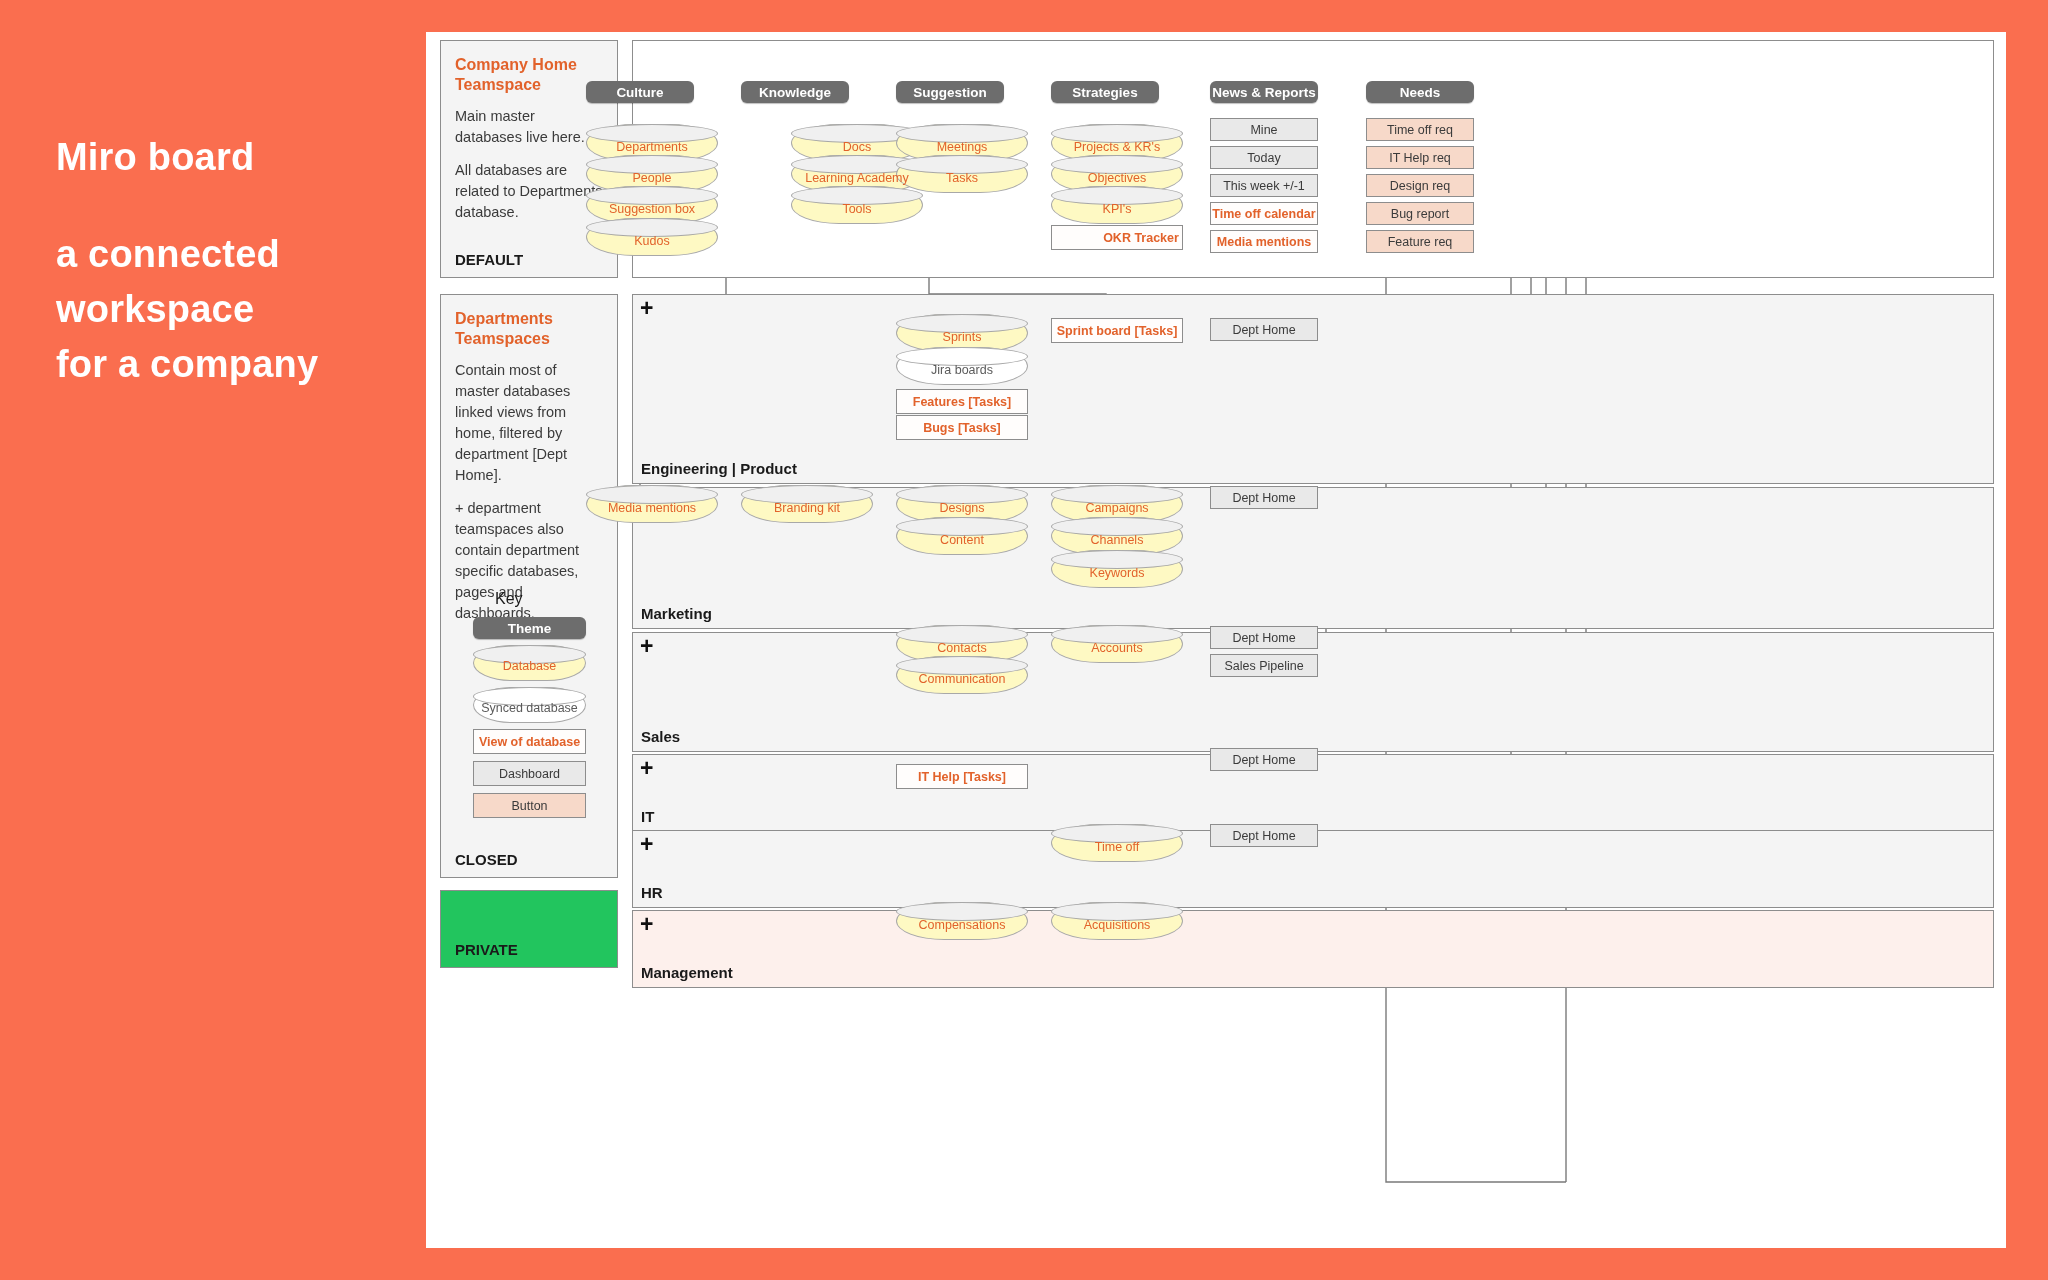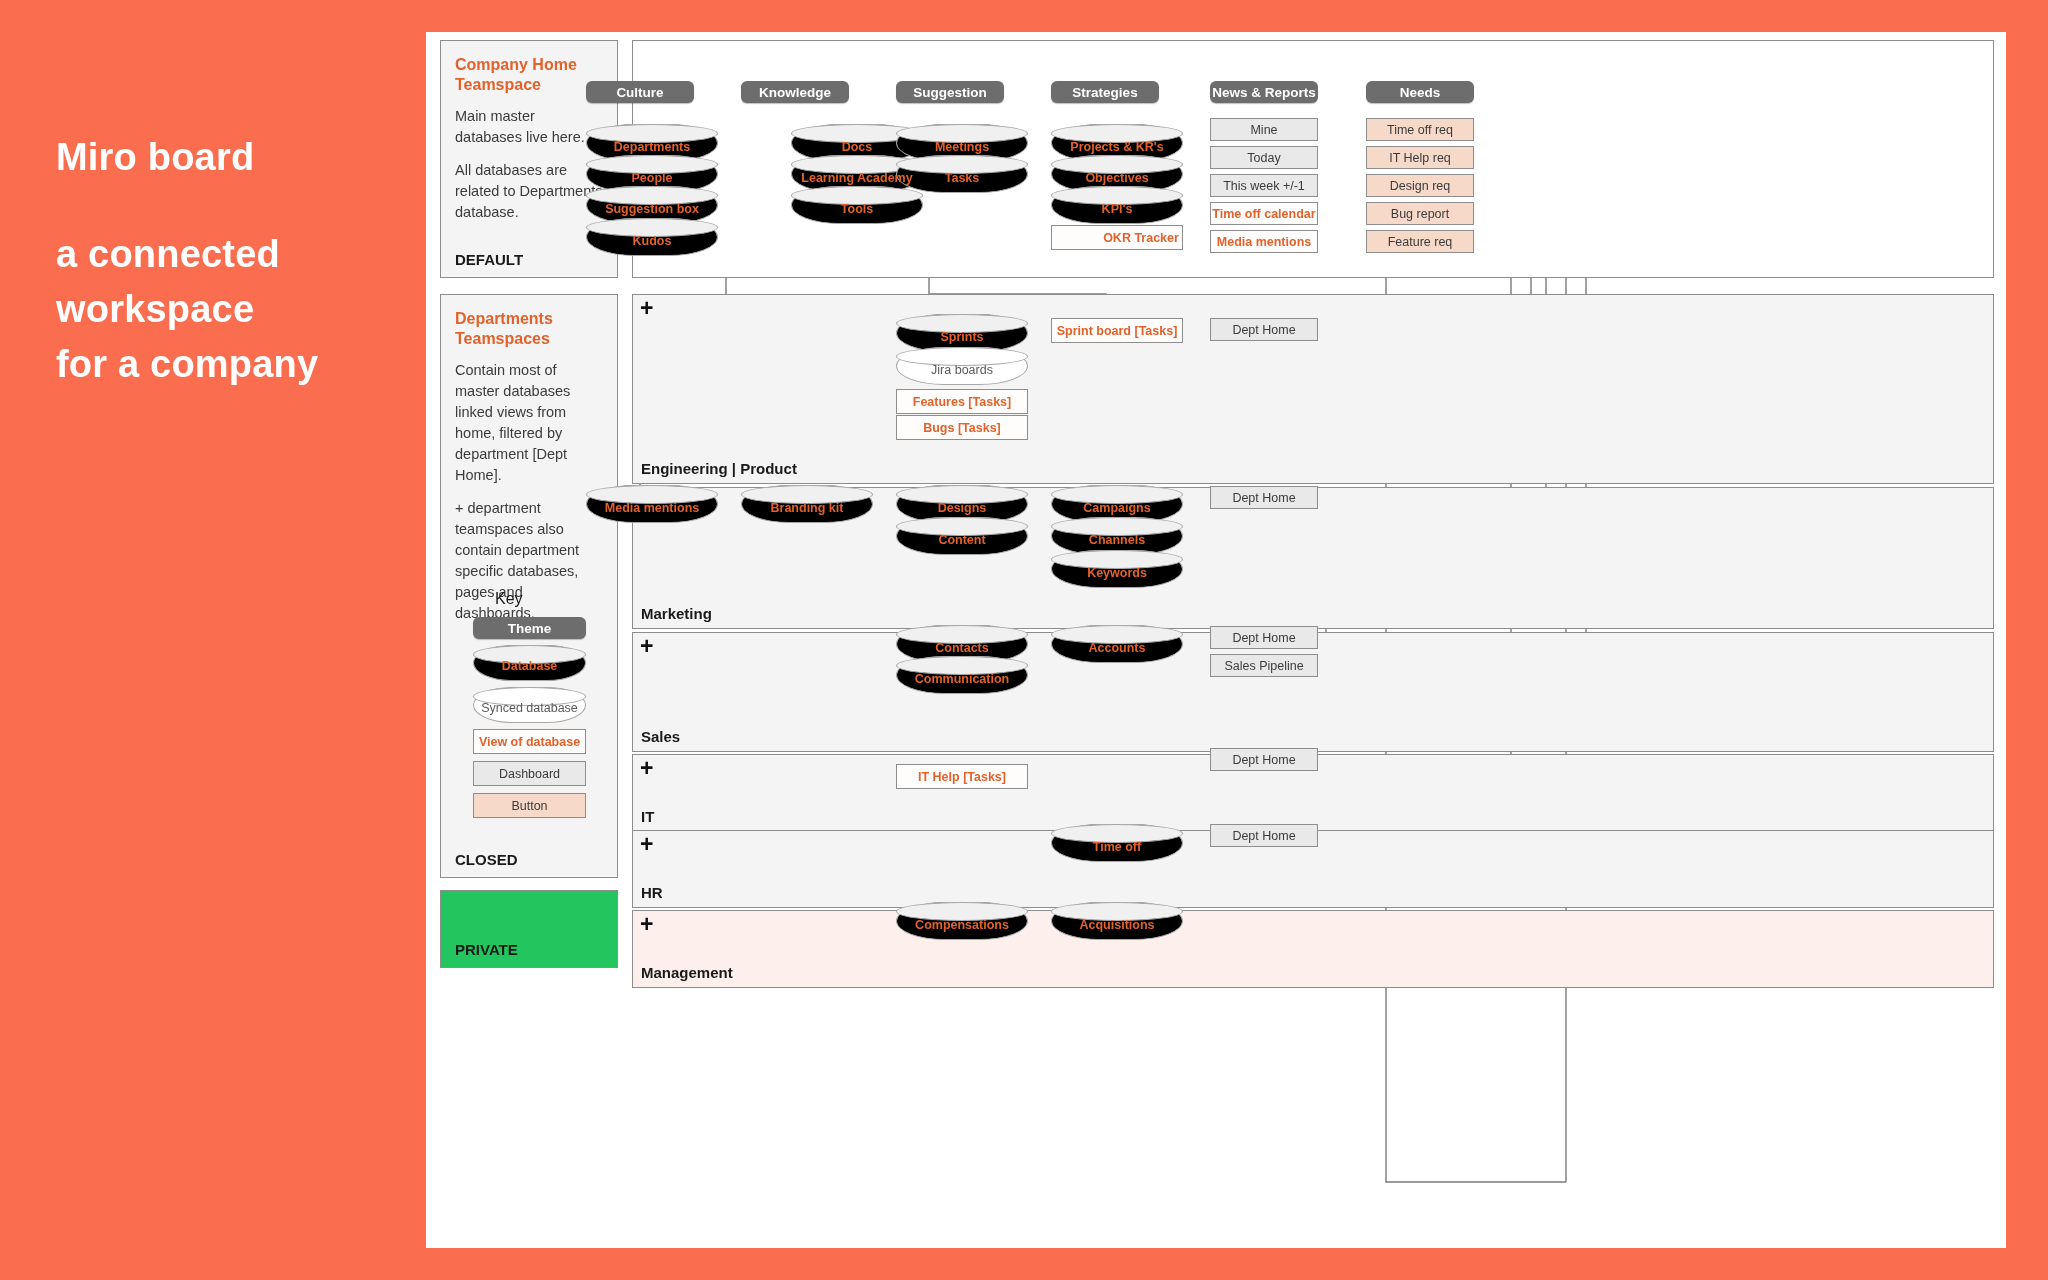--- a/index.html
+++ b/index.html
@@ -92,26 +92,26 @@
     color: #fff;
     font-size: 13.5px;
     font-weight: bold;
     display: flex; align-items: center; justify-content: center;
     box-shadow: 0 1px 1px rgba(0,0,0,.25);
   }
 
   
   .db {
     position: absolute;
-    background: #000000;
+    background: #fef9c3;
     border: 1.2px solid #a8a8a8;
     border-radius: 50% / 26px;
     color: #e2622b;
     font-size: 12.5px;
-    font-weight: bold;
+    font-weight: normal;
     display: flex; align-items: flex-end; justify-content: center;
     padding-bottom: 7px;
     text-align: center;
   }
   .db::before {
     content: "";
     position: absolute;
     left: -1.2px; right: -1.2px; top: -1.2px;
     height: 17px;
     background: #f0f0f0;

